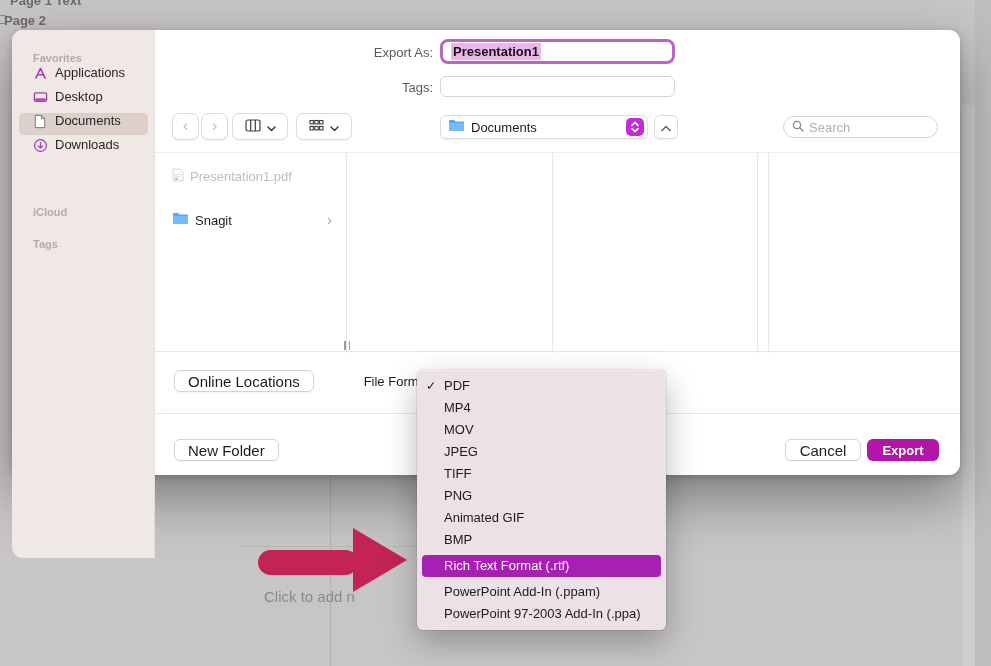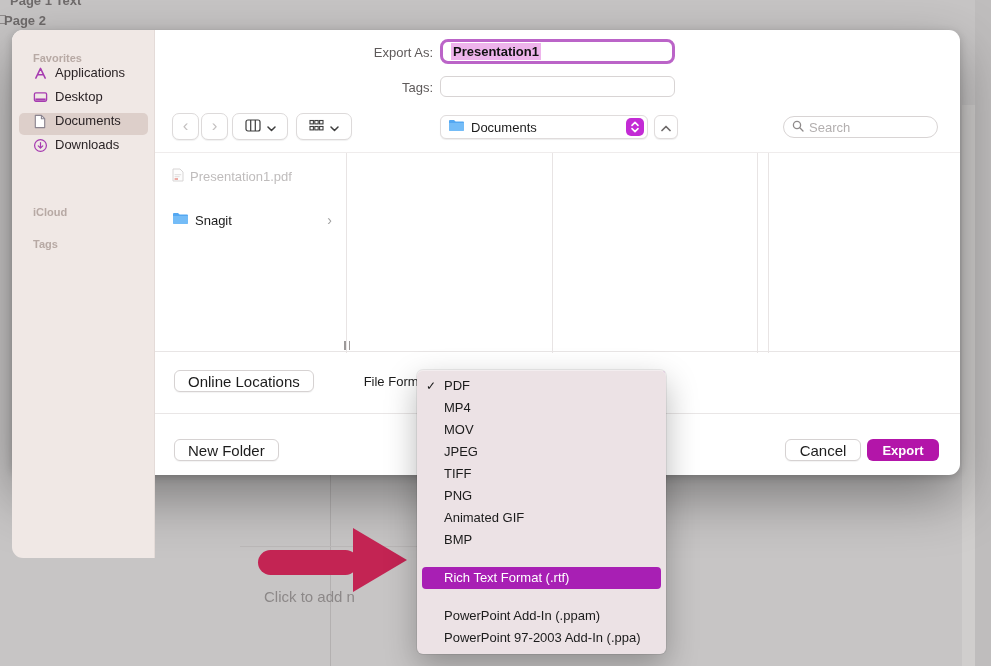--- a/index.html
+++ b/index.html
@@ -75,21 +75,21 @@
 
   
   .arrow { position:absolute; left:255px; top:518px; z-index:3; }
 
   
   .menu { position:absolute; left:417px; top:370px; width:249px; background:#ece2e5; border-radius:6px;
           box-shadow:0 1px 0 rgba(255,255,255,.4) inset, 0 12px 32px rgba(0,0,0,.28), 0 0 0 1px rgba(0,0,0,.07);
           padding:5px 0; z-index:4; }
   .mi { position:relative; height:22px; line-height:22px; font-size:13px; color:#1b1b1b; padding-left:27px; }
   .mi .check { position:absolute; left:9px; width:14px; font-size:12px; color:#1b1b1b; }
-  .mi.sel { margin:16px 5px; padding-left:22px; border-radius:4px; background:#a81fb4; color:#fff; }
+  .mi.sel { margin:4px 5px; padding-left:22px; border-radius:4px; background:#a81fb4; color:#fff; }
 </style>
 </head>
 <body>
 
 <div class="canvas">
 
   <div class="bg-text" style="left:10px; top:-7px;">Page 1 Text</div>
   <div class="bg-sq" style="left:-3px; top:15px;"></div>
   <div class="bg-text" style="left:4px; top:13px;text-align:center;">Page 2</div>
   <div class="bg-vline" style="left:330px; top:475px; height:191px;"></div>

